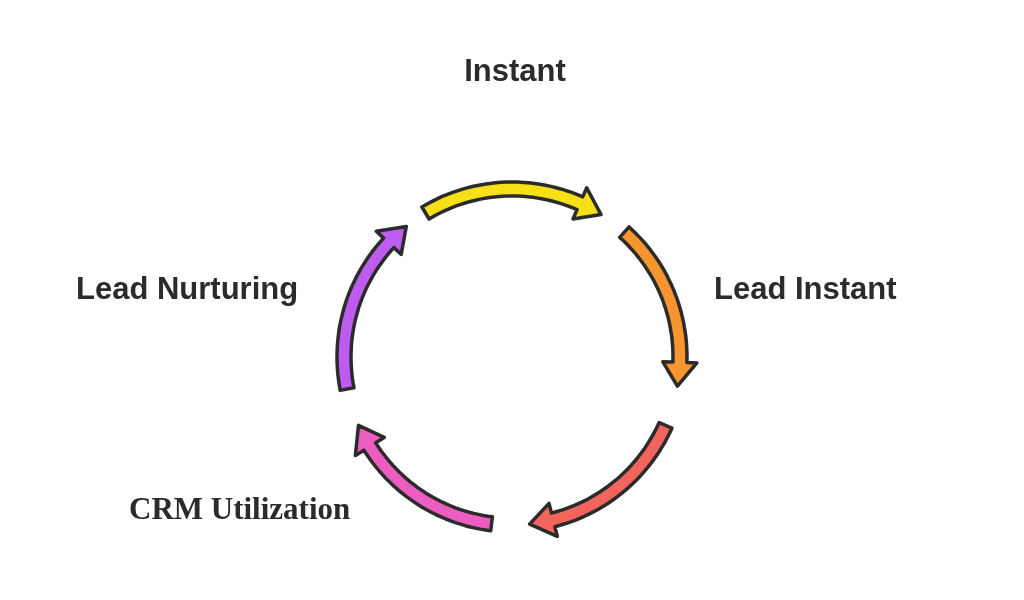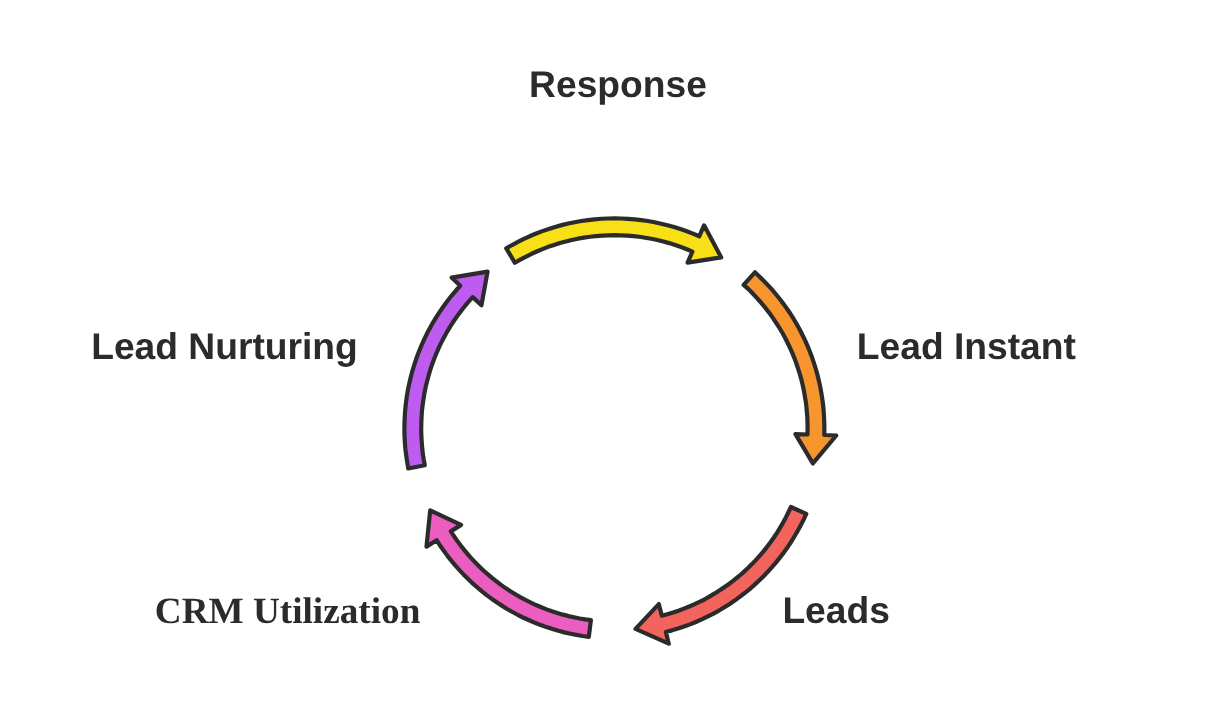--- a/index.html
+++ b/index.html
@@ -17,29 +17,28 @@
   <g id="arrows">
       <path d="M421.9 207.0 L426.7 204.2 L431.6 201.6 L436.6 199.1 L441.7 196.7 L446.8 194.6 L452.0 192.6 L457.3 190.8 L462.6 189.1 L468.0 187.6 L473.4 186.3 L478.9 185.2 L484.4 184.2 L489.9 183.4 L495.5 182.8 L501.0 182.3 L506.6 182.1 L512.2 182.0 L517.8 182.1 L523.3 182.4 L528.9 182.8 L534.4 183.4 L540.0 184.2 L545.5 185.2 L550.9 186.4 L556.3 187.7 L561.7 189.2 L567.0 190.9 L572.3 192.7 L577.5 194.7 L582.7 196.9 L586.7 187.8 L601.0 214.5 L573.0 218.9 L577.0 209.7 L572.3 207.7 L567.5 205.9 L562.6 204.2 L557.7 202.6 L552.8 201.3 L547.8 200.0 L542.8 199.0 L537.7 198.1 L532.7 197.3 L527.6 196.8 L522.4 196.3 L517.3 196.1 L512.2 196.0 L507.0 196.1 L501.9 196.3 L496.8 196.7 L491.7 197.3 L486.6 198.0 L481.6 198.9 L476.5 200.0 L471.5 201.2 L466.6 202.5 L461.7 204.1 L456.8 205.7 L452.0 207.6 L447.3 209.6 L442.6 211.7 L438.0 214.0 L433.5 216.4 L429.1 219.0 Z" fill="#F7E018" stroke="#2b2b2b" stroke-width="3.5" stroke-linejoin="round"></path>
       <path d="M629.1 226.9 L632.8 230.4 L636.4 234.0 L639.9 237.6 L643.4 241.4 L646.6 245.2 L649.8 249.2 L652.9 253.2 L655.8 257.3 L658.7 261.5 L661.4 265.8 L664.0 270.2 L666.4 274.6 L668.7 279.2 L670.9 283.7 L673.0 288.4 L674.9 293.1 L676.7 297.8 L678.3 302.6 L679.8 307.4 L681.2 312.3 L682.4 317.2 L683.5 322.2 L684.4 327.2 L685.2 332.2 L685.9 337.2 L686.4 342.3 L686.7 347.3 L686.9 352.4 L687.0 357.5 L686.9 362.5 L696.9 362.9 L677.4 386.2 L662.9 361.8 L672.9 362.1 L673.0 357.4 L672.9 352.8 L672.8 348.1 L672.4 343.5 L672.0 338.8 L671.4 334.2 L670.6 329.6 L669.8 325.0 L668.8 320.4 L667.7 315.9 L666.4 311.4 L665.0 307.0 L663.5 302.5 L661.9 298.2 L660.1 293.9 L658.2 289.6 L656.2 285.4 L654.1 281.2 L651.8 277.1 L649.4 273.1 L646.9 269.2 L644.3 265.3 L641.6 261.5 L638.8 257.8 L635.9 254.2 L632.8 250.6 L629.7 247.2 L626.5 243.8 L623.2 240.5 L619.7 237.4 Z" fill="#F7952E" stroke="#2b2b2b" stroke-width="3.5" stroke-linejoin="round"></path>
       <path d="M671.9 428.2 L669.7 433.0 L667.3 437.7 L664.8 442.3 L662.1 446.9 L659.4 451.4 L656.5 455.8 L653.4 460.1 L650.2 464.3 L646.9 468.4 L643.5 472.4 L640.0 476.3 L636.3 480.2 L632.6 483.8 L628.7 487.4 L624.7 490.9 L620.6 494.2 L616.4 497.4 L612.2 500.5 L607.8 503.5 L603.3 506.3 L598.8 509.0 L594.2 511.5 L589.5 513.9 L584.7 516.2 L579.9 518.3 L575.0 520.3 L570.0 522.1 L565.0 523.8 L560.0 525.3 L554.9 526.7 L557.3 536.4 L529.6 524.1 L549.0 503.4 L551.5 513.1 L556.1 511.8 L560.8 510.4 L565.4 508.9 L569.9 507.2 L574.4 505.4 L578.9 503.4 L583.3 501.4 L587.6 499.2 L591.8 496.8 L596.0 494.3 L600.1 491.7 L604.1 489.0 L608.1 486.2 L611.9 483.2 L615.7 480.2 L619.4 477.0 L622.9 473.7 L626.4 470.3 L629.8 466.8 L633.0 463.2 L636.2 459.5 L639.2 455.7 L642.1 451.8 L644.9 447.9 L647.6 443.8 L650.1 439.7 L652.6 435.5 L654.9 431.2 L657.0 426.9 L659.1 422.5 Z" fill="#F2645C" stroke="#2b2b2b" stroke-width="3.5" stroke-linejoin="round"></path>
       <path d="M490.7 530.7 L485.5 530.0 L480.4 529.1 L475.4 528.1 L470.3 527.0 L465.3 525.7 L460.4 524.2 L455.4 522.6 L450.6 520.9 L445.8 519.0 L441.0 516.9 L436.3 514.8 L431.7 512.5 L427.1 510.0 L422.6 507.5 L418.2 504.7 L413.9 501.9 L409.6 498.9 L405.5 495.9 L401.4 492.6 L397.5 489.3 L393.6 485.9 L389.9 482.3 L386.2 478.7 L382.7 474.9 L379.2 471.0 L375.9 467.0 L372.7 463.0 L369.7 458.8 L366.7 454.6 L363.9 450.2 L355.4 455.5 L358.5 425.3 L384.2 437.4 L375.7 442.8 L378.3 446.7 L381.0 450.7 L383.9 454.5 L386.8 458.2 L389.9 461.9 L393.0 465.5 L396.3 468.9 L399.6 472.3 L403.1 475.6 L406.6 478.7 L410.3 481.8 L414.0 484.7 L417.8 487.6 L421.7 490.3 L425.7 492.9 L429.8 495.4 L433.9 497.8 L438.1 500.0 L442.4 502.2 L446.7 504.2 L451.1 506.0 L455.5 507.8 L460.0 509.4 L464.5 510.8 L469.1 512.2 L473.7 513.4 L478.3 514.4 L483.0 515.4 L487.7 516.2 L492.4 516.8 Z" fill="#EC5DC0" stroke="#2b2b2b" stroke-width="3.5" stroke-linejoin="round"></path>
       <path d="M340.2 390.4 L339.3 385.0 L338.5 379.6 L337.8 374.1 L337.4 368.7 L337.1 363.2 L337.0 357.7 L337.1 352.2 L337.3 346.8 L337.7 341.3 L338.3 335.9 L339.0 330.4 L339.9 325.0 L341.0 319.7 L342.3 314.3 L343.7 309.0 L345.3 303.8 L347.0 298.6 L348.9 293.5 L351.0 288.4 L353.2 283.4 L355.6 278.4 L358.2 273.6 L360.8 268.8 L363.7 264.1 L366.7 259.5 L369.8 255.0 L373.0 250.6 L376.4 246.3 L380.0 242.1 L383.6 238.1 L376.3 231.3 L406.3 226.4 L401.2 254.4 L393.9 247.6 L390.5 251.3 L387.3 255.2 L384.2 259.1 L381.2 263.2 L378.3 267.3 L375.5 271.6 L372.9 275.9 L370.5 280.3 L368.1 284.7 L365.9 289.3 L363.9 293.9 L362.0 298.5 L360.2 303.3 L358.6 308.0 L357.2 312.9 L355.9 317.7 L354.7 322.6 L353.7 327.6 L352.9 332.6 L352.2 337.6 L351.6 342.6 L351.3 347.6 L351.1 352.6 L351.0 357.7 L351.1 362.7 L351.4 367.7 L351.8 372.8 L352.3 377.8 L353.1 382.8 L354.0 387.7 Z" fill="#BF5CF0" stroke="#2b2b2b" stroke-width="3.5" stroke-linejoin="round"></path>
     </g>
 </svg>
 
 <div class="label center" style="left:420px; top:50px; width:190px;">
-  <span>Response</span>
+  <span>Instant</span>
 </div>
 
 <div class="label left" style="left:714px; top:268px;">
   <span>Lead Instant</span>
 </div>
 
 <div class="label left" style="left:652px; top:488px;">
-  <span>Leads</span>
 </div>
 
 <div class="label left" style="left:129px; top:488px;font-family:Liberation Serif, serif;">
   <span>CRM Utilization</span>
 </div>
 
 <div class="label left" style="left:76px; top:268px;">
   <span>Lead Nurturing</span>
 </div>
 

